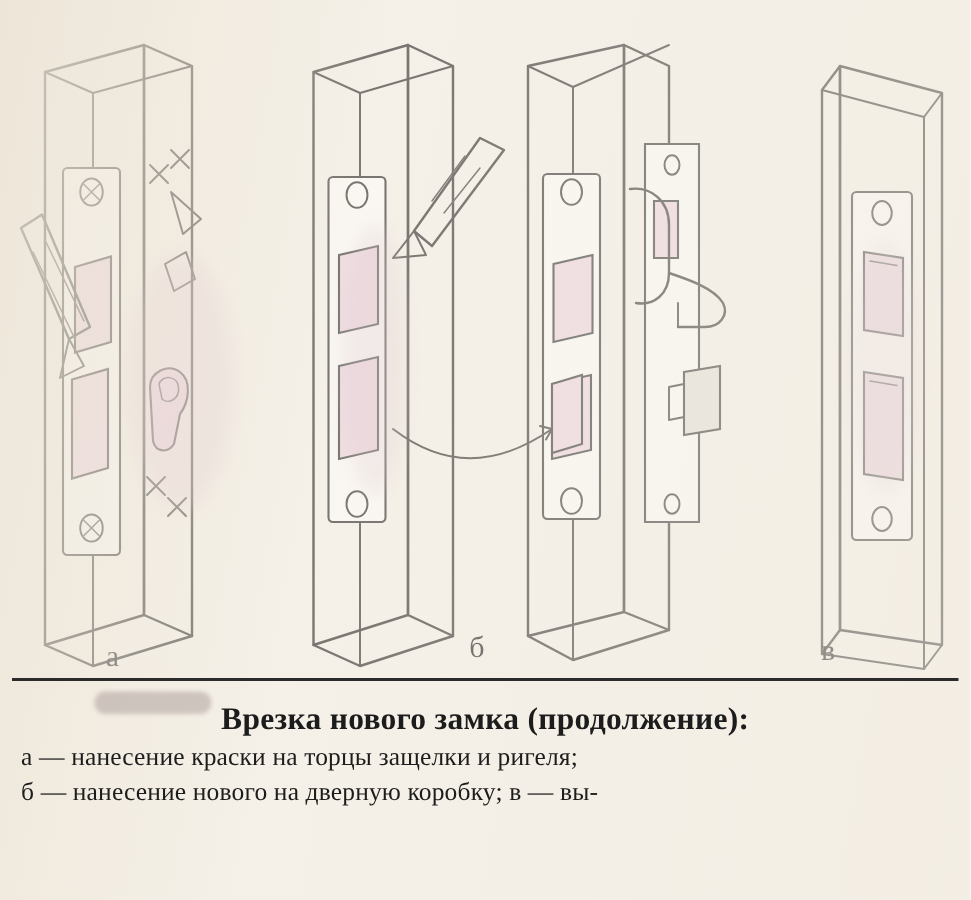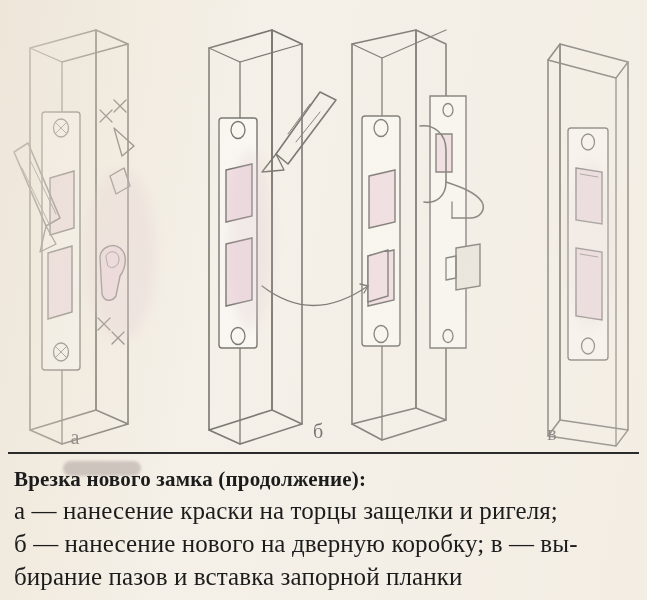--- a/index.html
+++ b/index.html
@@ -48,28 +48,28 @@
     left: 0;
     top: 456px;
     width: 647px;
     height: 144px;
     padding: 4px 14px 0 14px;
     box-sizing: border-box;
   }
   .caption-title {
     font-size: 21px;
     font-weight: bold;
-    text-align: left;
+    text-align: center;
     color: #1c1c1c;
     letter-spacing: 0.2px;
     margin: 6px 0 2px 0;
     line-height: 1.25;
   }
   .caption-line {
-    font-size: 25px;
+    font-size: 17px;
     color: #1c1c1c;
     text-align: left;
     line-height: 1.32;
     letter-spacing: 0.1px;
     white-space: nowrap;
   }
   .caption-line.last {
     white-space: normal;
   }
   
@@ -228,16 +228,15 @@
 
   <div id="paper-tint"></div>
 
   <div id="separator-rule"></div>
   <div id="caption-smudge"></div>
 
   <div id="caption-area">
     <div class="caption-title">Врезка нового замка (продолжение):</div>
     <div class="caption-line">а — нанесение краски на торцы защелки и ригеля;</div>
     <div class="caption-line">б — нанесение нового на дверную коробку; в — вы-</div>
-    <div class="caption-line last">бирание пазов и вставка запорной планки</div>
   </div>
 
 </div>
 
 </body></html>

